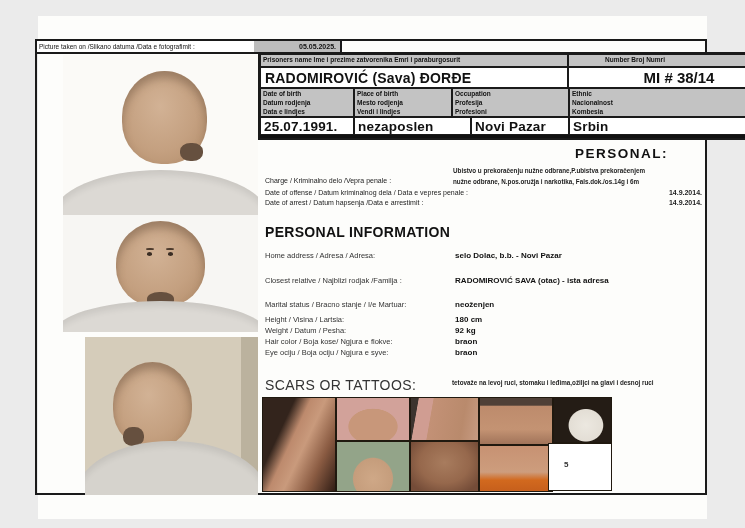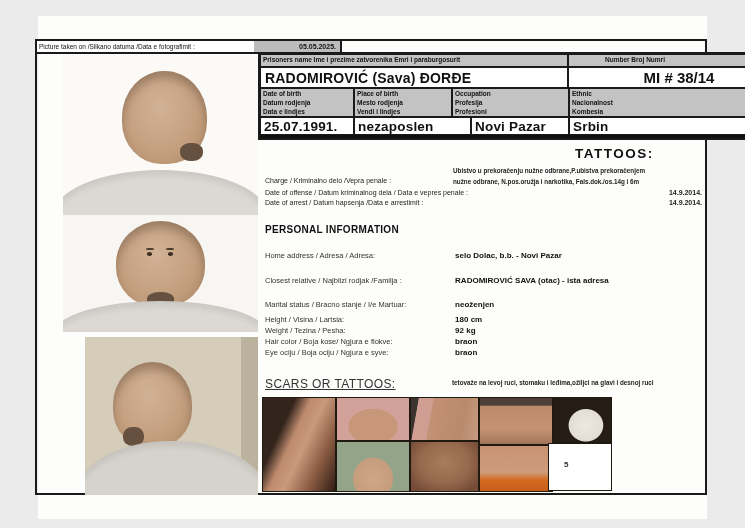--- a/index.html
+++ b/index.html
@@ -42,28 +42,28 @@
   .charge-l1 { position:absolute; left:453px; top:167px; }
   .charge-l2 { position:absolute; left:453px; top:178px; }
   .charge-label  { position:absolute; left:265px; top:177px; }
   .offense-label { position:absolute; left:265px; top:189px; }
   .arrest-label  { position:absolute; left:265px; top:199px; }
   .offense-date  { position:absolute; left:602px; top:189px; width:100px; text-align:right; font-weight:bold; }
   .arrest-date   { position:absolute; left:602px; top:199px; width:100px; text-align:right; font-weight:bold; }
 
   
   .personal { position:absolute; left:265px; top:224px; width:430px; height:140px; }
-  .personal .title { font-size:10px; font-weight:bold; letter-spacing:.3px; }
+  .personal .title { font-size:14px; font-weight:bold; letter-spacing:.3px; }
   .prow { position:absolute; left:0; width:430px; font-size:7.5px; color:#333; white-space:nowrap; }
   .prow .pl { display:inline-block; width:188px; }
   .prow .pv { font-weight:bold; font-size:8px; color:#111; }
   .prow0 { top:27px; } .prow1 { top:52px; } .prow2 { top:76px; }
   .prow3 { top:91px; } .prow4 { top:102px; } .prow5 { top:113px; } .prow6 { top:124px; }
 
-  .scars-label { position:absolute; left:265px; top:377px; font-size:12px; letter-spacing:.4px; color:#333;text-decoration:underline; }
+  .scars-label { position:absolute; left:265px; top:377px; font-size:14px; letter-spacing:.4px; color:#333; }
   .scars-value { position:absolute; left:452px; top:379px; }
 
   
   .mug { position:absolute; overflow:hidden; }
   .mug1 { left:63px; top:55px;  width:195px; height:160px; background:#fbfaf7; }
   .mug2 { left:63px; top:215px; width:195px; height:117px; background:#f7f6f3; }
   .mug3 { left:85px; top:337px; width:173px; height:158px; background:#d5ccba; }
   .head { position:absolute; background:radial-gradient(ellipse at 45% 38%, #d2b295 0%, #c4a080 55%, #b08a67 100%);
     border-radius:50% 50% 46% 46%; box-shadow:inset 0 7px 9px rgba(92,70,52,.40); }
   .mug1 .head { left:30%; top:10%; width:44%; height:58%; }
@@ -161,21 +161,21 @@
 Kombesia</div>
     </div>
     <div class="row r4">
       <div class="cell w-dob">25.07.1991.</div>
       <div class="cell w-occ">nezaposlen</div>
       <div class="cell w-pob">Novi Pazar</div>
       <div class="cell w-eth">Srbin</div>
     </div>
   </div>
 
-  <div class="category-title">TATTOOS:</div>
+  <div class="category-title">PERSONAL:</div>
   <div class="tinyb charge-l1">Ubistvo u prekoračenju nužne odbrane,P.ubistva prekoračenjem</div>
   <div class="tinyb charge-l2">nužne odbrane, N.pos.oružja i narkotika, Fals.dok./os.14g i 6m</div>
   <div class="tiny charge-label">Charge / Kriminalno delo /Vepra penale :</div>
   <div class="tiny offense-label">Date of offense / Datum kriminalnog dela / Data e vepres penale :</div>
   <div class="tiny offense-date">14.9.2014.</div>
   <div class="tiny arrest-label">Date of arrest / Datum hapsenja /Data e arrestimit :</div>
   <div class="tiny arrest-date">14.9.2014.</div>
 
   <div class="personal">
     <div class="title">PERSONAL INFORMATION</div>
@@ -189,21 +189,21 @@
     </div>
     <div class="prow prow2">
       <span class="pl">Marital status / Bracno stanje / I/e Martuar:</span>
       <span class="pv">neoženjen</span>
     </div>
     <div class="prow prow3">
       <span class="pl">Height / Visina / Lartsia:</span>
       <span class="pv">180 cm</span>
     </div>
     <div class="prow prow4">
-      <span class="pl">Weight / Tezina / Pesha:</span>
+      <span class="pl">Weight / Datum / Pesha:</span>
       <span class="pv">92 kg</span>
     </div>
     <div class="prow prow5">
       <span class="pl">Hair color / Boja kose/ Ngjura e flokve:</span>
       <span class="pv">braon</span>
     </div>
     <div class="prow prow6">
       <span class="pl">Eye ociju / Boja ociju / Ngjura e syve:</span>
       <span class="pv">braon</span>
     </div>

